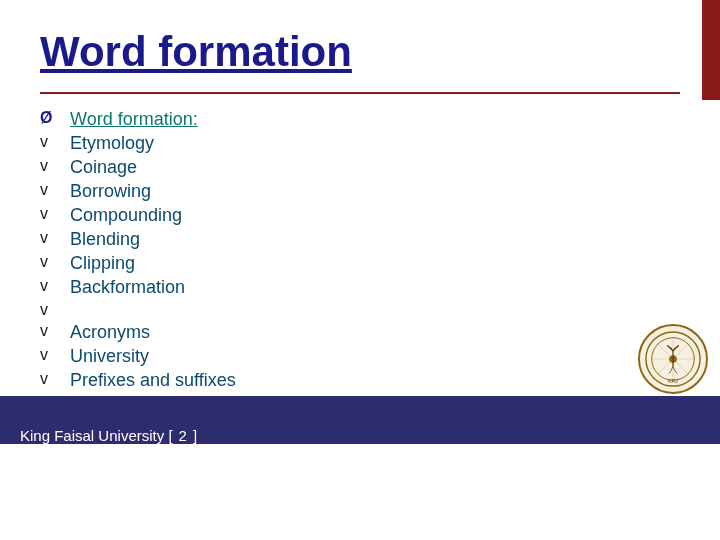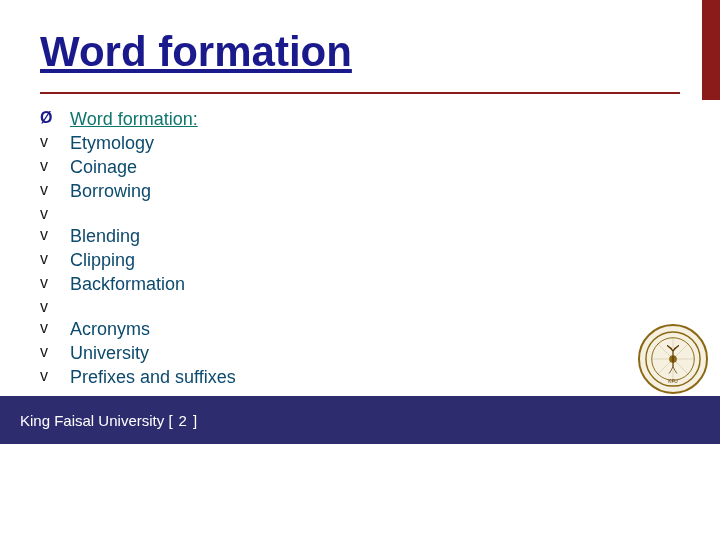--- a/index.html
+++ b/index.html
@@ -32,21 +32,21 @@
 
     
     .bottom-bar {
       position: absolute;
       bottom: 0;
       left: 0;
       right: 0;
       height: 48px;
       background: #2c2c6e;
       display: flex;
-      align-items: center;
+      align-items: flex-end;
       padding: 0 20px;
     }
 
     .bottom-bar-text {
       color: #ffffff;
       font-size: 15px;
       font-family: Arial, sans-serif;
     }
 
     .page-number {
@@ -165,20 +165,21 @@
         <div class="list-item">
           <span class="bullet">v</span>
           <span class="item-text">Coinage</span>
         </div>
         <div class="list-item">
           <span class="bullet">v</span>
           <span class="item-text">Borrowing</span>
         </div>
         <div class="list-item">
           <span class="bullet">v</span>
+          <span class="item-text">Compounding</span>
         </div>
         <div class="list-item">
           <span class="bullet">v</span>
           <span class="item-text">Blending</span>
         </div>
         <div class="list-item">
           <span class="bullet">v</span>
           <span class="item-text">Clipping</span>
         </div>
         <div class="list-item">

